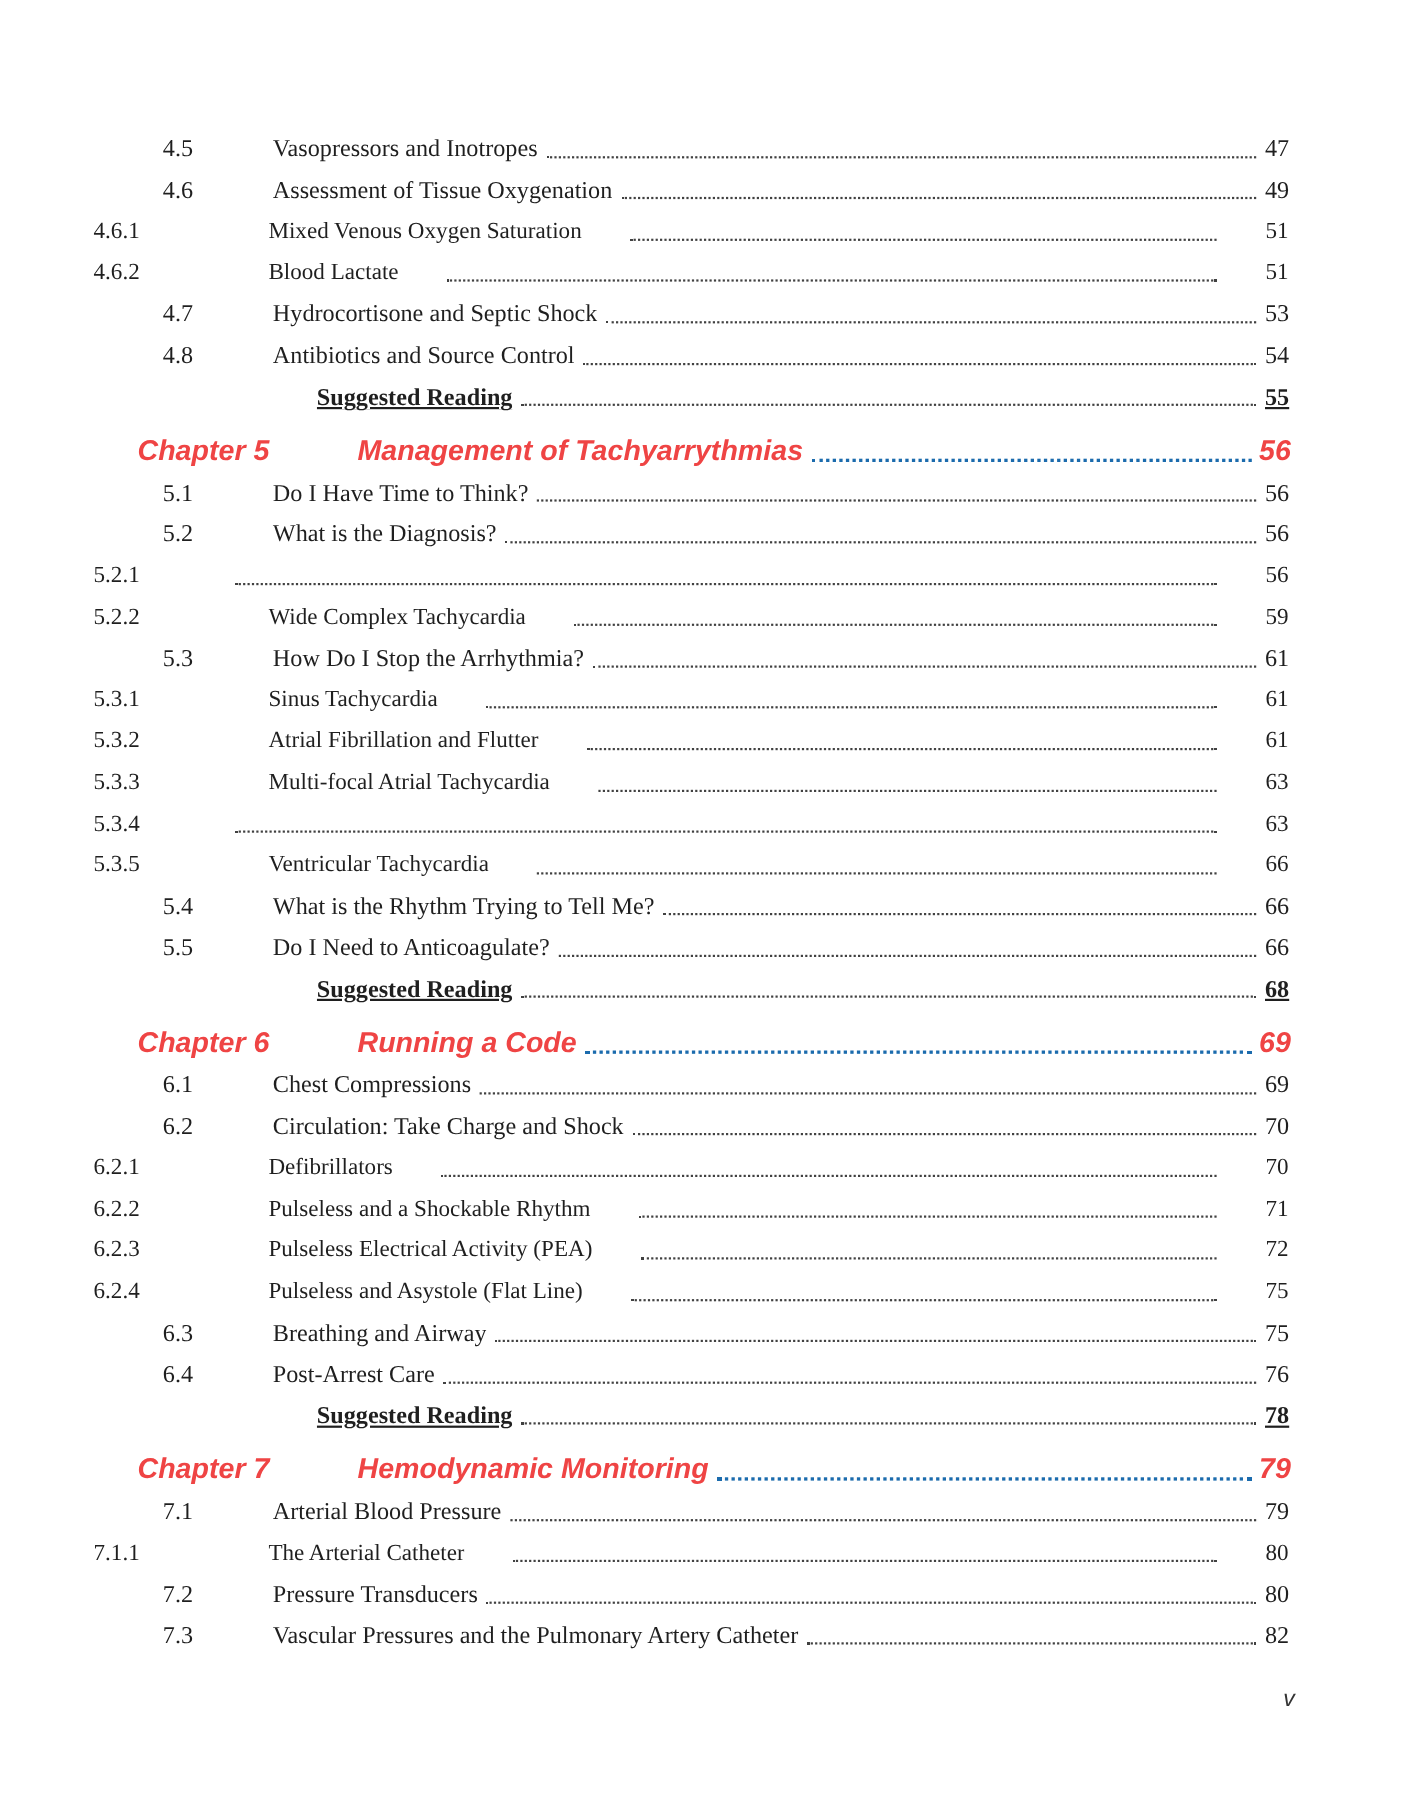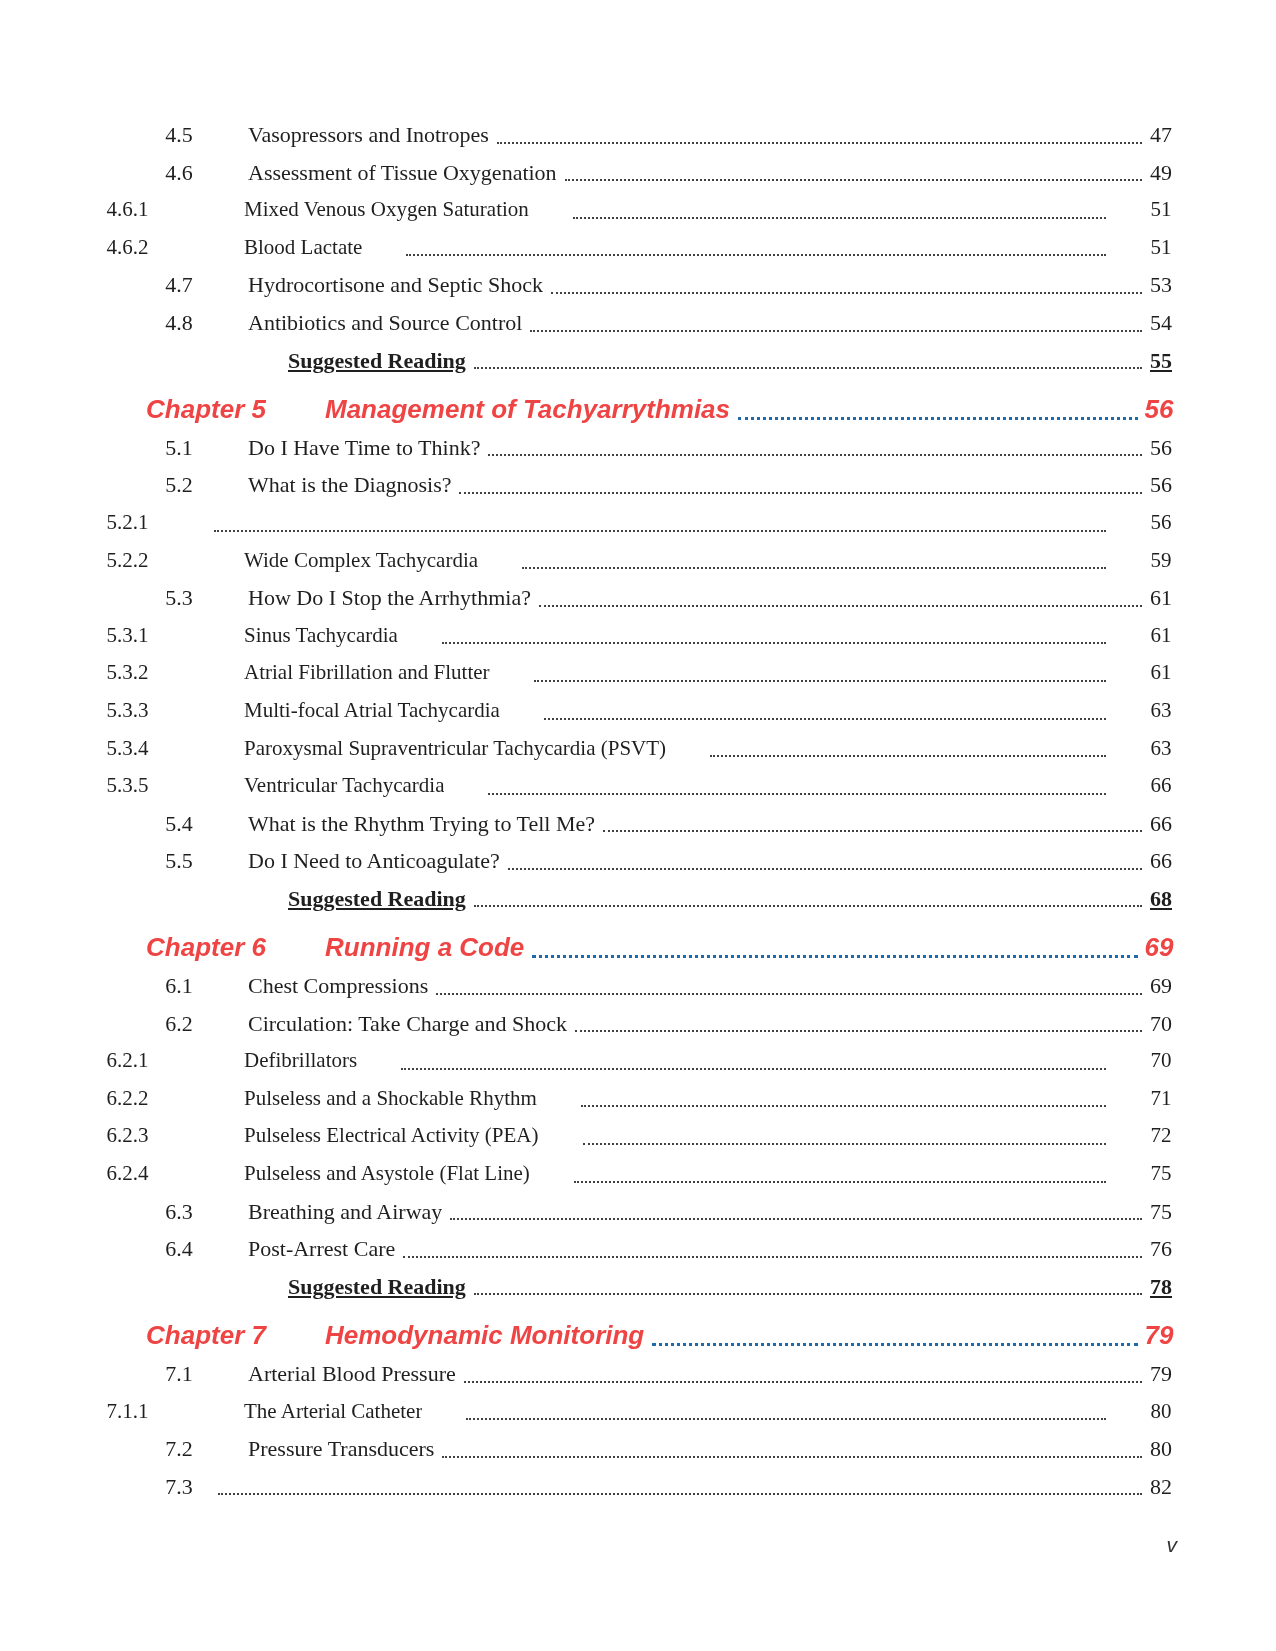--- a/index.html
+++ b/index.html
@@ -14,21 +14,21 @@
   #toc{position:absolute;top:116px;left:0;width:1276px;}
   .row{
     display:flex;
     align-items:baseline;
     height:37.6px;
     line-height:37.6px;
     padding-right:99px;
     font-size:22px;
     white-space:nowrap;
   }
-  .row .num{flex:0 0 auto;text-align:center;}
+  .row .num{flex:0 0 auto;}
   .row .title{flex:0 1 auto;overflow:hidden;margin-left:38px;}
   .row .leader{
     flex:1 1 auto;
     align-self:flex-end;
     height:0;
     border-bottom:2px dotted #414141;
     margin:0 3px 10px 8px;
     min-width:20px;
   }
   .row .page{flex:0 0 auto;text-align:center;min-width:32px;}
@@ -163,21 +163,20 @@
         <span class="page">61</span>
       </div>
       <div class="row subsection">
         <span class="num">5.3.3</span>
         <span class="title">Multi-focal Atrial Tachycardia</span>
         <span class="leader"></span>
         <span class="page">63</span>
       </div>
       <div class="row subsection">
         <span class="num">5.3.4</span>
-        <span class="title">Paroxysmal Supraventricular Tachycardia (PSVT)</span>
         <span class="leader"></span>
         <span class="page">63</span>
       </div>
       <div class="row subsection">
         <span class="num">5.3.5</span>
         <span class="title">Ventricular Tachycardia</span>
         <span class="leader"></span>
         <span class="page">66</span>
       </div>
       <div class="row section">
@@ -275,18 +274,19 @@
         <span class="page">80</span>
       </div>
       <div class="row section">
         <span class="num">7.2</span>
         <span class="title">Pressure Transducers</span>
         <span class="leader"></span>
         <span class="page">80</span>
       </div>
       <div class="row section">
         <span class="num">7.3</span>
+        <span class="title">Vascular Pressures and the Pulmonary Artery Catheter</span>
         <span class="leader"></span>
         <span class="page">82</span>
       </div>
     </div>
   <div id="folio">v</div>
 </div>
 
 </body></html>

